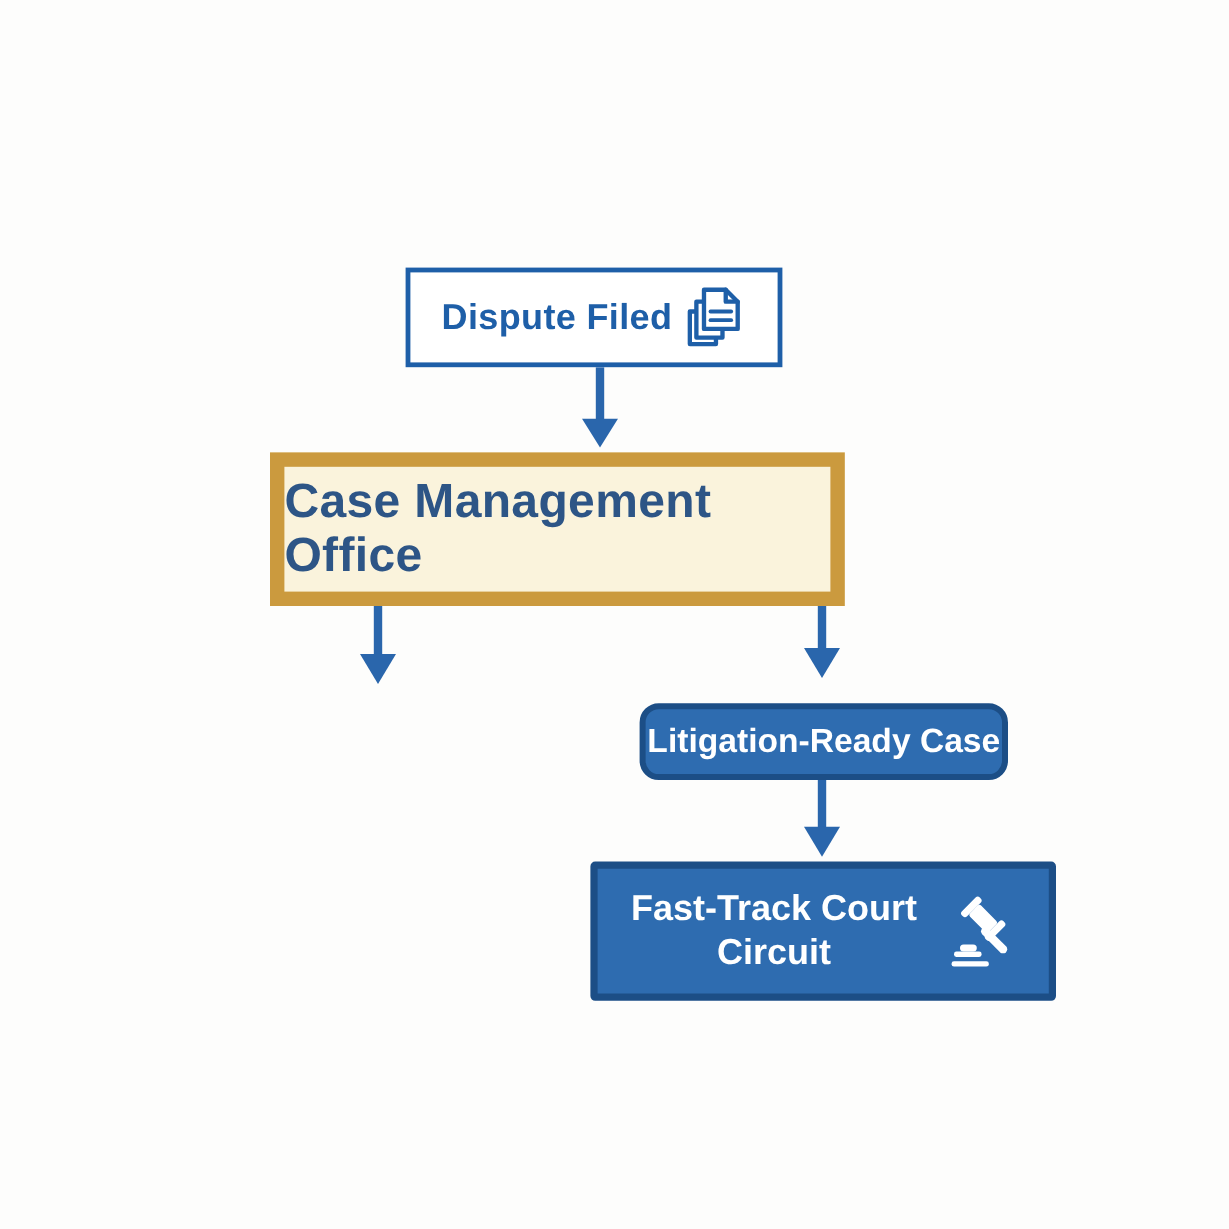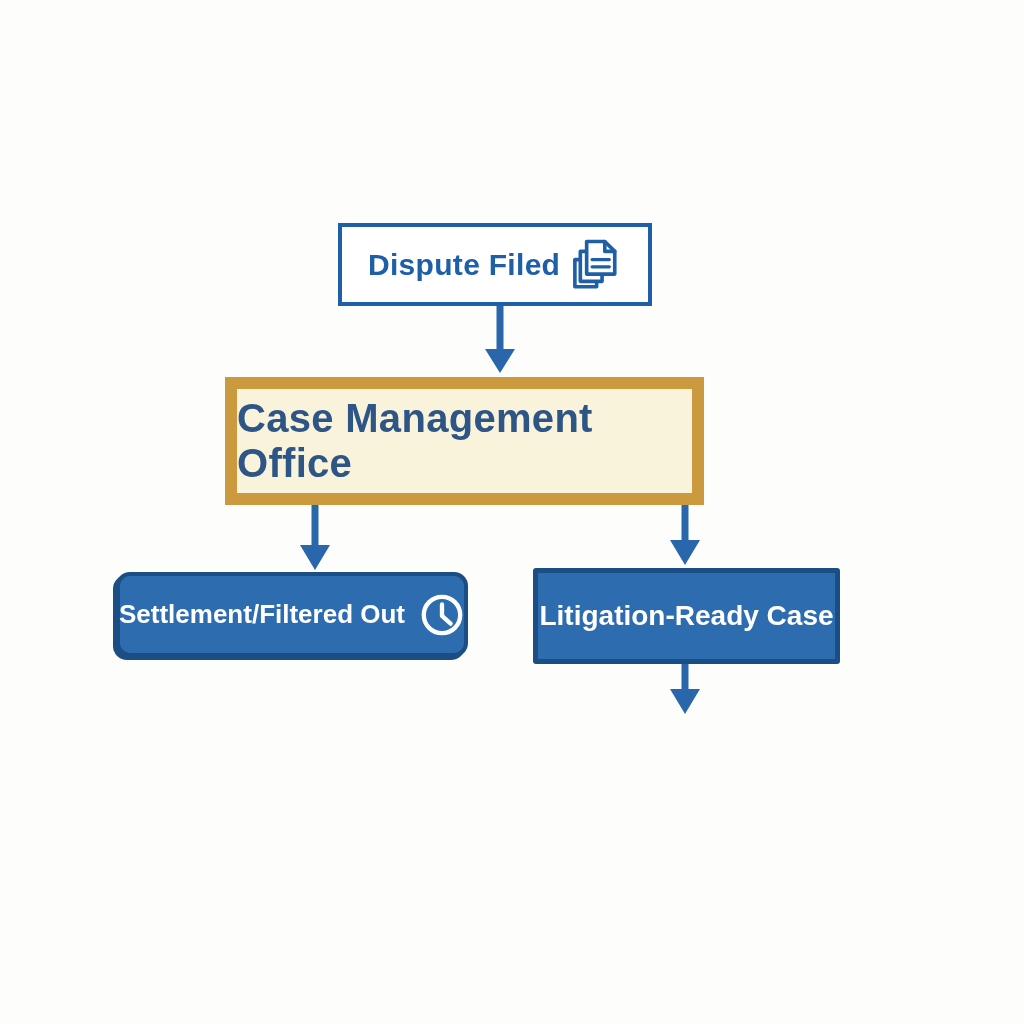--- a/index.html
+++ b/index.html
@@ -40,22 +40,22 @@
     color:var(--white_text);
   }
   .node-settlement{
     left:116px;top:572px;width:352px;height:85px;
     border-radius:14px;box-shadow:-3px 3px 0 var(--node_blue_border);
     gap:14px;padding:0 16px;
   }
   .node-settlement .label{font-size:26px;font-weight:bold;white-space:nowrap;}
 
   .node-litigation{
-    left:533px;top:568px;width:307px;height:96px;
-    border-width:5px;border-radius:3px;
+    left:533px;top:586px;width:307px;height:64px;
+    border-width:5px;border-radius:16px;
   }
   .node-litigation .label{font-size:28px;font-weight:bold;white-space:nowrap;}
 
   .node-fasttrack{
     left:492px;top:718px;width:388px;height:116px;
     border-width:6px;border-radius:4px;gap:18px;padding:0 18px;
   }
   .node-fasttrack .label{font-size:30px;font-weight:bold;text-align:center;width:252px;line-height:1.2;}
 
   .icon{flex:0 0 auto;display:block;}
@@ -95,26 +95,33 @@
       <path d="M45 6 V17 H56"></path>
       <path d="M31 26 H50" stroke-width="3.5"></path>
       <path d="M31 34 H50" stroke-width="3.5"></path>
     </svg>
   </div>
 
   <div class="node node-cmo">
     <span class="label">Case Management Office</span>
   </div>
 
-  <div class="node blue-node node-settlement">
-    <span class="label">Settlement/Filtered Out</span>
-    <svg class="icon" width="46" height="46" viewBox="0 0 48 48">
-      <circle cx="24" cy="24" r="19" fill="none" stroke="#ffffff" stroke-width="4.5"></circle>
-      <path d="M24 13 V25 L33 33" fill="none" stroke="#ffffff" stroke-width="4.5" stroke-linecap="round" stroke-linejoin="round"></path>
-    </svg>
-  </div>
 
   <div class="node blue-node node-litigation">
     <span class="label">Litigation-Ready Case</span>
   </div>
 
+  <div class="node blue-node node-fasttrack">
+    <span class="label">Fast-Track Court Circuit</span>
+    <svg class="icon" width="64" height="64" viewBox="0 0 64 64" fill="#ffffff">
+      <g transform="rotate(45 30 22)">
+        <rect x="19" y="15" width="22" height="13" rx="2"></rect>
+        <rect x="13" y="11" width="6" height="21" rx="2.5"></rect>
+        <rect x="41" y="11" width="6" height="21" rx="2.5"></rect>
+      </g>
+      <rect x="30" y="28" width="28" height="7" rx="3.5" transform="rotate(45 32 30)"></rect>
+      <rect x="11" y="43" width="14" height="6" rx="3"></rect>
+      <rect x="6" y="49" width="23" height="4.5" rx="2"></rect>
+      <rect x="4" y="57" width="31" height="4.5" rx="2"></rect>
+    </svg>
+  </div>
 
 </div>
 
 </body></html>

